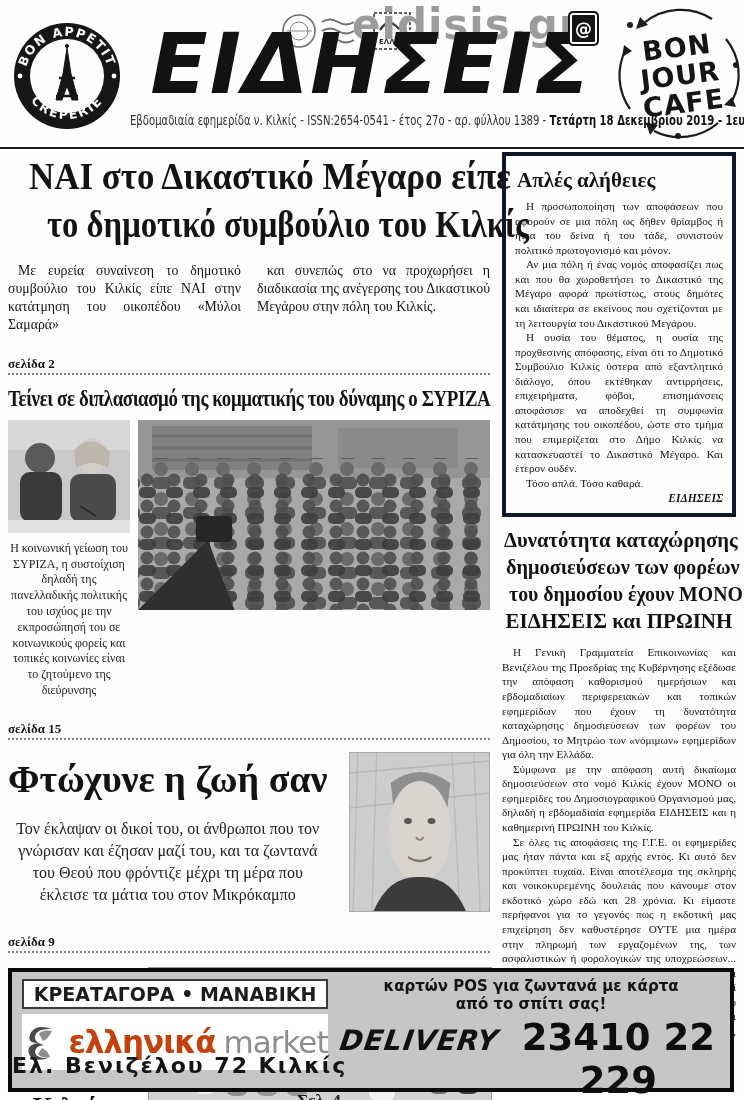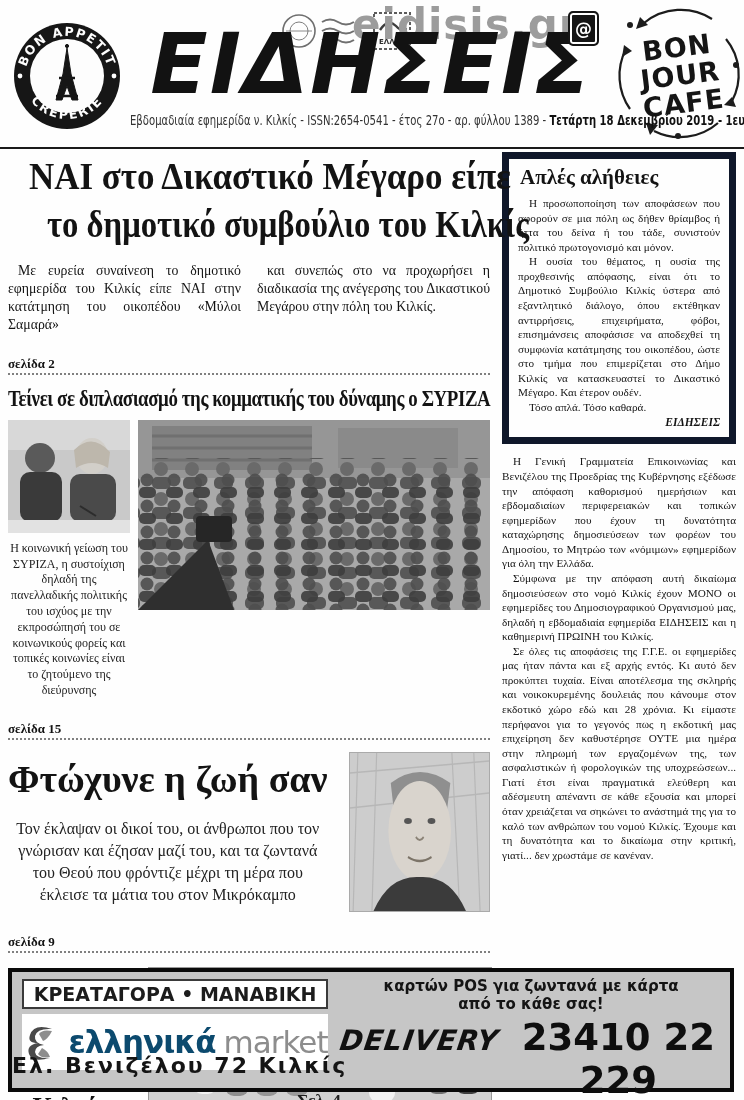--- a/index.html
+++ b/index.html
@@ -66,37 +66,37 @@
   .awards-h div{font-weight:bold;font-size:26px;line-height:40px;white-space:nowrap;
                 transform-origin:left center;display:inline-block;}
   .ees-wrap{position:relative;width:342px;height:146px;}
   .p-group{width:342px;height:146px;border:1px solid #999;}
   .ees-title{position:absolute;top:0px;left:0;width:100%;text-align:center;font-weight:bold;
              font-size:26px;color:#2e2e2e;text-shadow:0 0 2px #cfcfcf;}
   .ees-ref{position:absolute;bottom:2px;left:0;width:100%;text-align:center;font-weight:bold;
            font-size:17px;color:#1d1d1d;}
 
   
-  .truths{border:7px solid #0f172a;padding:6px 9px 9px;}
+  .truths{border:4px solid #0f172a;padding:12px 9px 9px;}
   .truths-title{font-weight:bold;font-size:21px;margin:0 0 6px 2px;}
   .truths p,.registry p{font-size:11.2px;line-height:1.3;text-align:justify;margin:0;text-indent:11px;}
   .truths-sign{text-align:right;font-weight:bold;font-style:italic;font-size:11.5px;margin-top:2px;}
 
   .registry{margin-top:10px;}
   .registry-h{font-weight:bold;font-size:21px;line-height:27px;text-align:center;margin:4px 0 10px;}
   .registry-h span{display:inline-block;white-space:nowrap;transform-origin:center;}
 
   
   .ad{position:absolute;left:8px;top:968px;width:718px;height:116px;background:#c6c6c6;
       border:4px solid #0a0a0a;font-family:"DejaVu Sans",sans-serif;}
   .ad-left{position:absolute;left:10px;top:7px;width:306px;}
   .ad-box1{background:#fff;border:2px solid #3a3a3a;text-align:center;font-weight:bold;
            font-size:19px;padding:2px 0;color:#1c1c1c;}
   .ad-box2{background:#fff;margin-top:5px;height:56px;display:flex;align-items:center;justify-content:center;gap:8px;}
-  .brand-greek{font-weight:bold;font-size:31px;color:#0c4a6e;letter-spacing:-1px;}
+  .brand-greek{font-weight:bold;font-size:31px;color:#c2410c;letter-spacing:-1px;}
   .brand-latin{font-size:31px;color:#8d8d8d;letter-spacing:-1px;}
   .ad-right{position:absolute;left:328px;top:5px;width:382px;text-align:center;}
   .ad-promo div{font-weight:bold;font-size:15px;line-height:1.22;color:#141414;}
   .ad-delivery{display:flex;align-items:baseline;justify-content:center;gap:16px;margin-top:2px;}
   .ad-delivery .dl{font-weight:bold;font-style:italic;font-size:28px;transform:skewX(-8deg);
                    letter-spacing:1px;color:#111;}
   .ad-delivery .phone{font-weight:bold;font-size:37px;letter-spacing:0;color:#0e0e0e;}
   .ad-address{position:absolute;left:0;bottom:10px;width:100%;text-align:left;font-weight:bold;
               font-size:22px;letter-spacing:2px;color:#151515;}
 </style>
@@ -192,21 +192,21 @@
   <div class="main">
 
     <div class="col-left">
 
       <div class="lead">
         <div class="lead-h">
           <span class="fit-c" style="transform-origin: center center; transform: scaleX(0.919847);">ΝΑΙ στο Δικαστικό Μέγαρο είπε</span><br>
           <span class="fit-c" style="transform-origin: center center; transform: scaleX(0.860714);">το δημοτικό συμβούλιο του Κιλκίς</span>
         </div>
         <div class="lead-intro">
-          <div>Με ευρεία συναίνεση το δημοτικό εφημερίδα του Κιλκίς είπε ΝΑΙ στην κατάτμηση του οικοπέδου «Μύλοι Σαμαρά»</div>
+          <div>Με ευρεία συναίνεση το δημοτικό συμβούλιο του Κιλκίς είπε ΝΑΙ στην κατάτμηση του οικοπέδου «Μύλοι Σαμαρά»</div>
           <div>και συνεπώς στο να προχωρήσει η διαδικασία της ανέγερσης του Δικαστικού Μεγάρου στην πόλη του Κιλκίς.</div>
         </div>
         <div class="pageref">σελίδα 2</div>
         <div class="dotline"></div>
       </div>
 
       <div class="syriza">
         <span class="syriza-h fit-l" style="transform-origin: left center; transform: scaleX(0.786297);">Τείνει σε διπλασιασμό της κομματικής του δύναμης ο ΣΥΡΙΖΑ</span>
         <div class="syriza-row">
           <div class="syriza-leftcol">
@@ -344,26 +344,33 @@
         </div>
       </div>
 
     </div>
 
     <div class="col-right">
 
       <div class="truths">
         <div class="truths-title">Απλές αλήθειες</div>
         <p>Η προσωποποίηση των αποφάσεων που αφορούν σε μια πόλη ως δήθεν θρίαμβος ή ήττα του δείνα ή του τάδε, συνιστούν πολιτικό πρωτογονισμό και μόνον.</p>
+        <p>Αν μια πόλη ή ένας νομός αποφασίζει πως και που θα χωροθετήσει το Δικαστικό της Μέγαρο αφορά πρωτίστως, στους δημότες και ιδιαίτερα σε εκείνους που σχετίζονται με τη λειτουργία του Δικαστικού Μεγάρου.</p>
         <p>Η ουσία του θέματος, η ουσία της προχθεσινής απόφασης, είναι ότι το Δημοτικό Συμβούλιο Κιλκίς ύστερα από εξαντλητικό διάλογο, όπου εκτέθηκαν αντιρρήσεις, επιχειρήματα, φόβοι, επισημάνσεις αποφάσισε να αποδεχθεί τη συμφωνία κατάτμησης του οικοπέδου, ώστε στο τμήμα που επιμερίζεται στο Δήμο Κιλκίς να κατασκευαστεί το Δικαστικό Μέγαρο. Και έτερον ουδέν.</p>
         <p>Τόσο απλά. Τόσο καθαρά.</p>
         <div class="truths-sign">ΕΙΔΗΣΕΙΣ</div>
       </div>
 
       <div class="registry">
+        <div class="registry-h">
+          <span class="fit-c" style="transform-origin: center center; transform: scaleX(0.983193);">Δυνατότητα καταχώρησης</span><br>
+          <span class="fit-c" style="transform-origin: center center; transform: scaleX(0.966942);">δημοσιεύσεων των φορέων</span><br>
+          <span class="fit-c" style="transform-origin: center center; transform: scaleX(0.943548);">του δημοσίου έχουν ΜΟΝΟ</span><br>
+          <span class="fit-c">ΕΙΔΗΣΕΙΣ και ΠΡΩΙΝΗ</span>
+        </div>
         <p>Η Γενική Γραμματεία Επικοινωνίας και Βενιζέλου της Προεδρίας της Κυβέρνησης εξέδωσε την απόφαση καθορισμού ημερήσιων και εβδομαδιαίων περιφερειακών και τοπικών εφημερίδων που έχουν τη δυνατότητα καταχώρησης δημοσιεύσεων των φορέων του Δημοσίου, το Μητρώο των «νόμιμων» εφημερίδων για όλη την Ελλάδα.</p>
         <p>Σύμφωνα με την απόφαση αυτή δικαίωμα δημοσιεύσεων στο νομό Κιλκίς έχουν ΜΟΝΟ οι εφημερίδες του Δημοσιογραφικού Οργανισμού μας, δηλαδή η εβδομαδιαία εφημερίδα ΕΙΔΗΣΕΙΣ και η καθημερινή ΠΡΩΙΝΗ του Κιλκίς.</p>
         <p>Σε όλες τις αποφάσεις της Γ.Γ.Ε. οι εφημερίδες μας ήταν πάντα και εξ αρχής εντός. Κι αυτό δεν προκύπτει τυχαία. Είναι αποτέλεσμα της σκληρής και νοικοκυρεμένης δουλειάς που κάνουμε στον εκδοτικό χώρο εδώ και 28 χρόνια. Κι είμαστε περήφανοι για το γεγονός πως η εκδοτική μας επιχείρηση δεν καθυστέρησε ΟΥΤΕ μια ημέρα στην πληρωμή των εργαζομένων της, των ασφαλιστικών ή φορολογικών της υποχρεώσεων... Γιατί έτσι είναι πραγματικά ελεύθερη και αδέσμευτη απέναντι σε κάθε εξουσία και μπορεί όταν χρειάζεται να σηκώνει το ανάστημά της για το καλό των ανθρώπων του νομού Κιλκίς. Έχουμε και τη δυνατότητα και το δικαίωμα στην κριτική, γιατί... δεν χρωστάμε σε κανέναν.</p>
       </div>
 
     </div>
   </div>
 
   <div class="ad">
     <div class="ad-left">
@@ -374,21 +381,21 @@
           <path d="M30 10 Q20 8 17 13 L21 20 Q26 18 30 10 Z" fill="#8d8d8d"></path>
           <path d="M28 36 Q20 38 16 33 L20 27 Q26 30 28 36 Z" fill="#8d8d8d"></path>
         </svg>
         <span class="brand-greek">ελληνικά</span>
         <span class="brand-latin">market</span>
       </div>
     </div>
     <div class="ad-right">
       <div class="ad-promo">
         <div>καρτών POS για ζωντανά με κάρτα</div>
-        <div>από το κάθε σας!</div>
+        <div>από το σπίτι σας!</div>
       </div>
       <div class="ad-delivery">
         <span class="dl">DELIVERY</span>
         <span class="phone">23410 22 229</span>
       </div>
     </div>
     <div class="ad-address">Ελ. Βενιζέλου 72 Κιλκίς</div>
   </div>
 
 </div>

